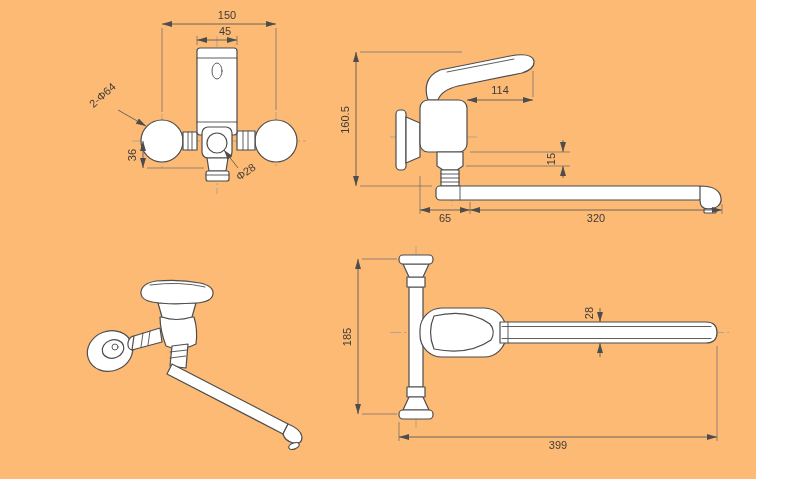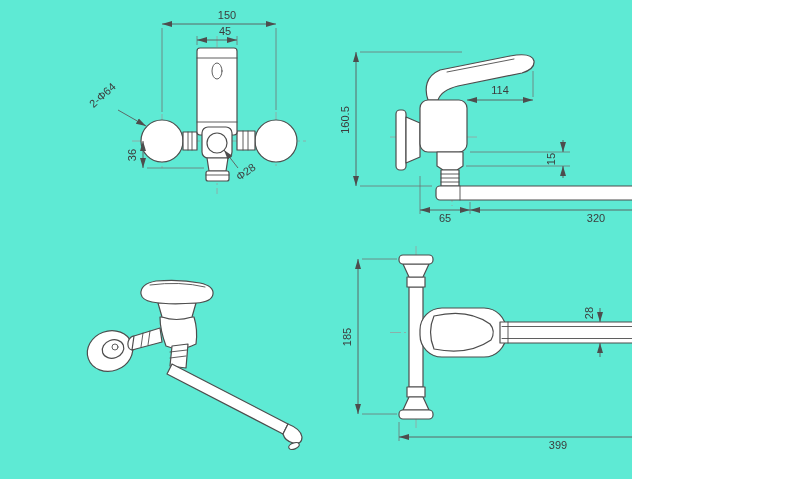--- a/index.html
+++ b/index.html
@@ -1,19 +1,19 @@
 <!DOCTYPE html>
 <html><head>
 <meta charset="utf-8">
 <style>
   html,body{margin:0;padding:0;background:#ffffff;}
   .sheet{
     position:relative;
-    width:632px;height:479px;
-    background:#5eead4;
+    width:756px;height:479px;
+    background:#fdba74;
     overflow:hidden;
     font-family:"Liberation Sans", sans-serif;
   }
   svg text{
     font-family:"Liberation Sans", sans-serif;
     font-size:11px;
     fill:#3c3c3c;
   }
   .outline{fill:#ffffff;stroke:#4d4d4d;stroke-width:1.2;stroke-linejoin:round;stroke-linecap:round;}
   .detail{fill:none;stroke:#4d4d4d;stroke-width:0.9;stroke-linecap:round;}

